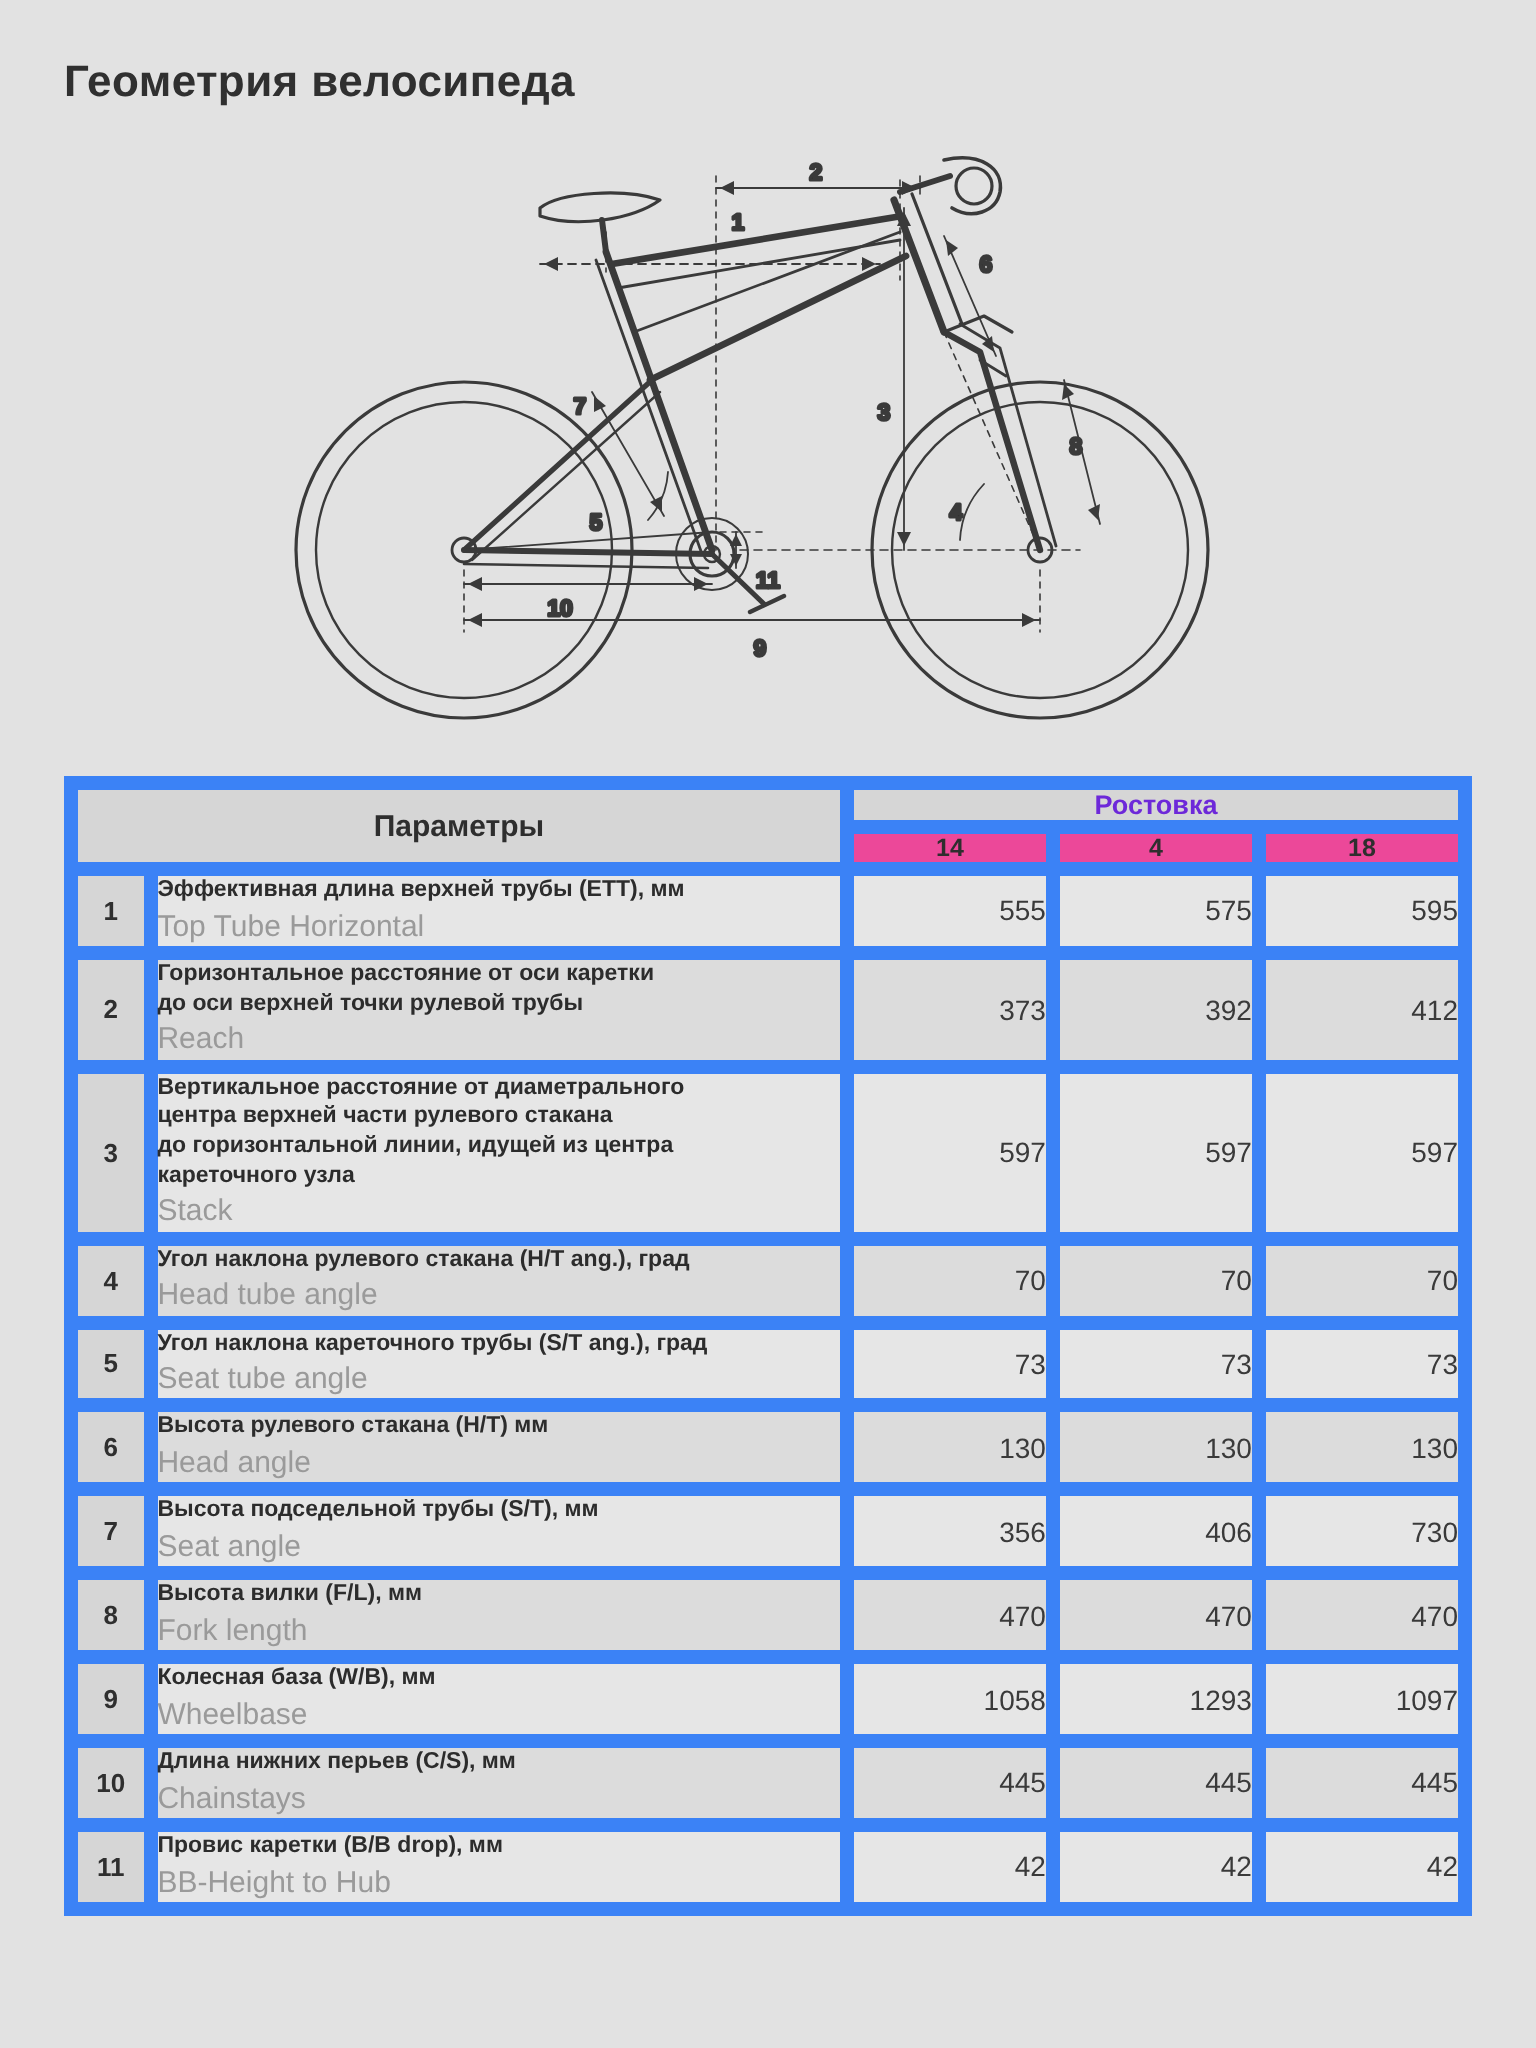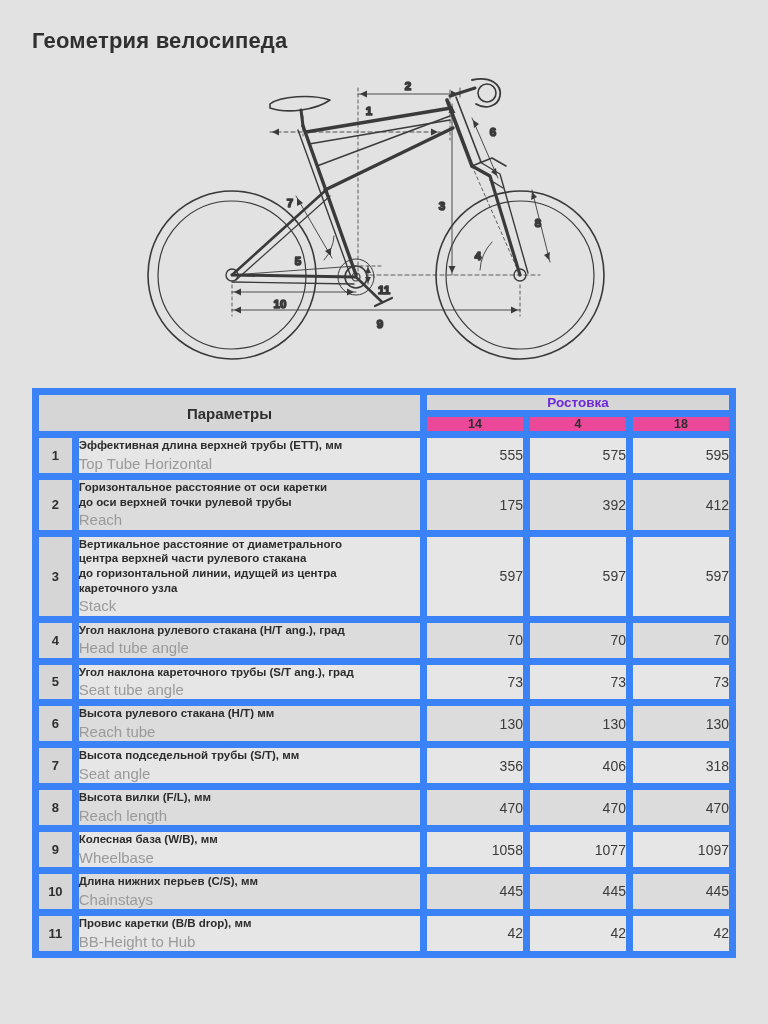--- a/index.html
+++ b/index.html
@@ -272,21 +272,21 @@
           <td class="val">555</td>
           <td class="val">575</td>
           <td class="val">595</td>
         </tr>
         <tr class="alt">
           <td class="num">2</td>
           <td class="pname">
             <span class="ru">Горизонтальное расстояние от оси каретки<br>до оси верхней точки рулевой трубы</span>
             <span class="en">Reach</span>
           </td>
-          <td class="val">175</td>
+          <td class="val">373</td>
           <td class="val">392</td>
           <td class="val">412</td>
         </tr>
         <tr class="norm">
           <td class="num">3</td>
           <td class="pname">
             <span class="ru">Вертикальное расстояние от диаметрального<br>центра верхней части рулевого стакана<br>до горизонтальной линии, идущей из центра<br>кареточного узла</span>
             <span class="en">Stack</span>
           </td>
           <td class="val">597</td>
@@ -310,54 +310,54 @@
             <span class="en">Seat tube angle</span>
           </td>
           <td class="val">73</td>
           <td class="val">73</td>
           <td class="val">73</td>
         </tr>
         <tr class="alt">
           <td class="num">6</td>
           <td class="pname">
             <span class="ru">Высота рулевого стакана (H/T) мм</span>
-            <span class="en">Reach tube</span>
+            <span class="en">Head angle</span>
           </td>
           <td class="val">130</td>
           <td class="val">130</td>
           <td class="val">130</td>
         </tr>
         <tr class="norm">
           <td class="num">7</td>
           <td class="pname">
             <span class="ru">Высота подседельной трубы (S/T), мм</span>
             <span class="en">Seat angle</span>
           </td>
           <td class="val">356</td>
           <td class="val">406</td>
-          <td class="val">318</td>
+          <td class="val">730</td>
         </tr>
         <tr class="alt">
           <td class="num">8</td>
           <td class="pname">
             <span class="ru">Высота вилки (F/L), мм</span>
-            <span class="en">Reach length</span>
+            <span class="en">Fork length</span>
           </td>
           <td class="val">470</td>
           <td class="val">470</td>
           <td class="val">470</td>
         </tr>
         <tr class="norm">
           <td class="num">9</td>
           <td class="pname">
             <span class="ru">Колесная база (W/B), мм</span>
             <span class="en">Wheelbase</span>
           </td>
           <td class="val">1058</td>
-          <td class="val">1077</td>
+          <td class="val">1293</td>
           <td class="val">1097</td>
         </tr>
         <tr class="alt">
           <td class="num">10</td>
           <td class="pname">
             <span class="ru">Длина нижних перьев (C/S), мм</span>
             <span class="en">Chainstays</span>
           </td>
           <td class="val">445</td>
           <td class="val">445</td>

